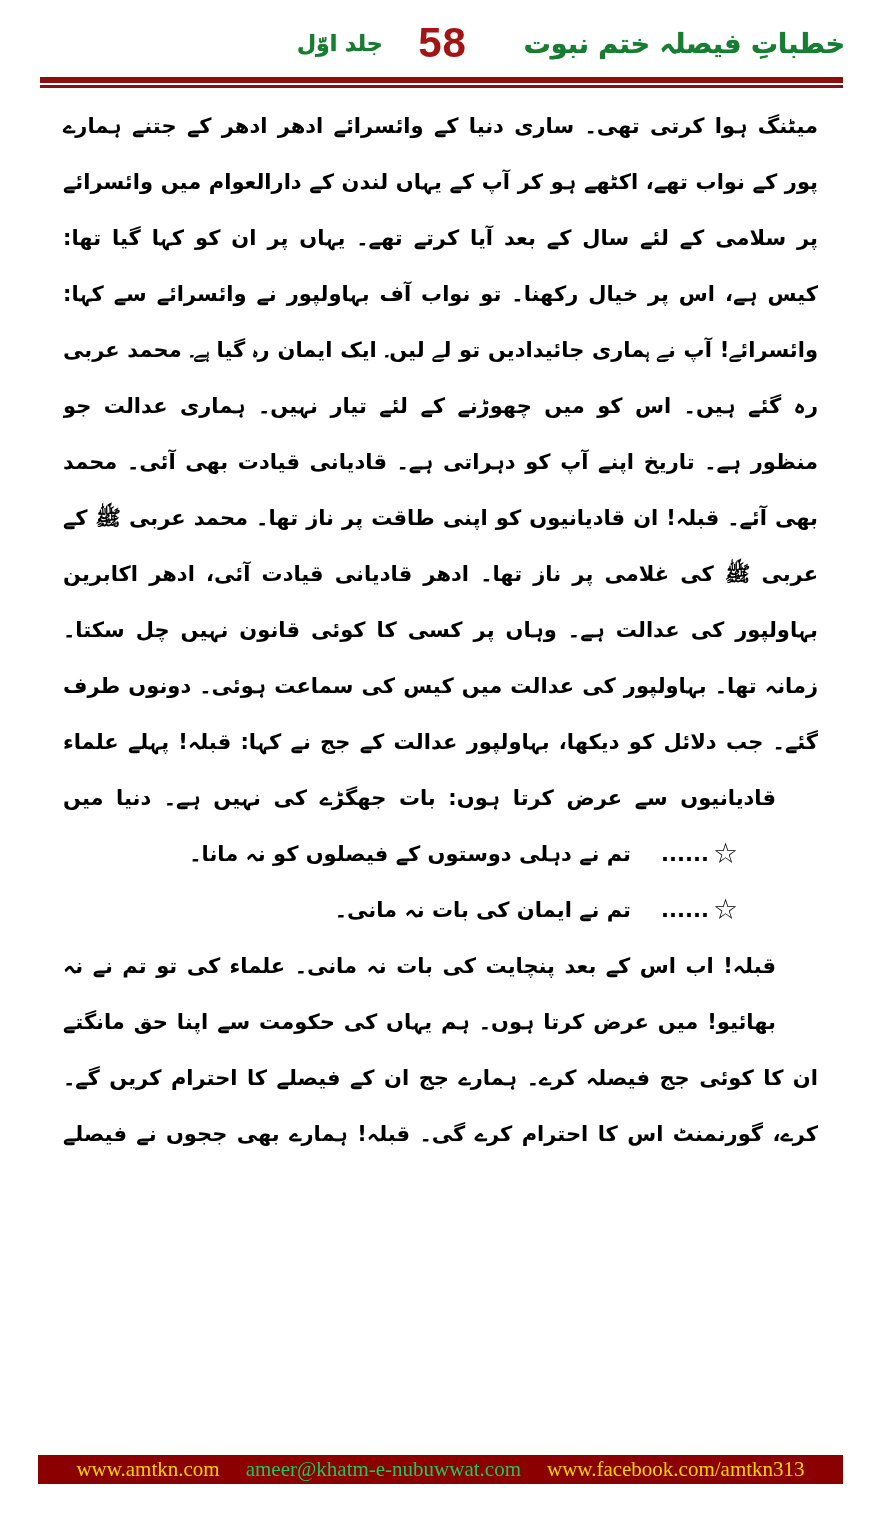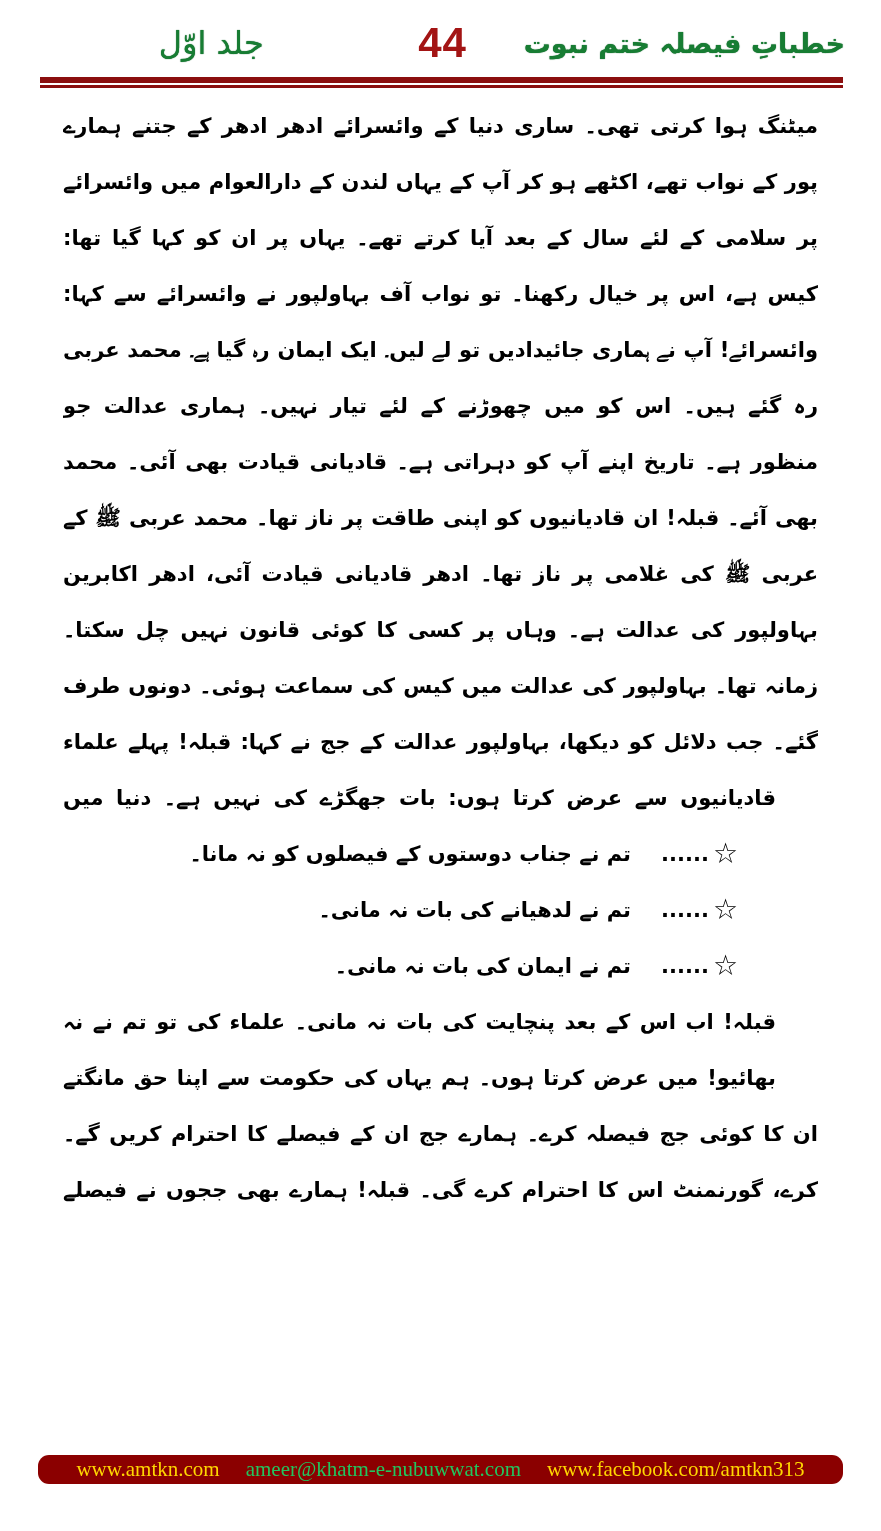--- a/index.html
+++ b/index.html
@@ -10,21 +10,21 @@
     font-family:"DejaVu Sans",sans-serif;
     overflow:hidden;
   }
   
   .header{
     position:absolute;top:14px;left:40px;right:36px;height:58px;
     display:flex;align-items:center;
   }
   .hdr-side{flex:1;}
   .hdr-vol{
-    text-align:center;color:#177d33;font-weight:normal;font-size:32px;
+    text-align:right;color:#177d33;font-weight:bold;font-size:22px;
     direction:rtl;text-shadow:0 0 1px #0a5a22;
   }
   .hdr-num{
     width:120px;text-align:center;color:#a31414;font-weight:bold;
     font-size:42px;font-family:"Liberation Sans",sans-serif;letter-spacing:1px;
   }
   .hdr-title{
     text-align:right;color:#177d33;font-weight:bold;font-size:27px;
     direction:rtl;text-shadow:0 0 1px #0a5a22;
   }
@@ -50,33 +50,33 @@
     text-align:right;padding-right:80px;
   }
   .star{font-size:28px;vertical-align:-2px;}
   .dots{letter-spacing:2px;margin-right:4px;}
   .btxt{margin-right:30px;}
   
   .footer-bar{
     position:absolute;left:38px;right:38px;top:1455px;height:29px;
     background:#8b0000;
     display:flex;align-items:center;justify-content:center;gap:26px;
-    font-family:"Liberation Serif",serif;font-size:21px;white-space:nowrap;border-radius:11px;
+    font-family:"Liberation Serif",serif;font-size:21px;white-space:nowrap;
   }
   .f-yellow{color:#ffd700;}
   .f-white{color:#22c55e;}
 </style>
 </head>
 <body>
 
 <div class="page">
 
   <div class="header">
     <div class="hdr-side hdr-vol">جلد اوّل</div>
-    <div class="hdr-num">44</div>
+    <div class="hdr-num">58</div>
     <div class="hdr-side hdr-title">خطباتِ فیصلہ ختم نبوت</div>
   </div>
 
   <div class="rule">
     <div class="thick"></div>
     <div class="thin"></div>
   </div>
 
   <div class="body-text">
     <div class="bl j">میٹنگ ہوا کرتی تھی۔ ساری دنیا کے وائسرائے ادھر ادھر کے جتنے ہمارے علاقے بہاول</div>
@@ -87,24 +87,21 @@
     <div class="bl j">رہ گئے ہیں۔ اس کو میں چھوڑنے کے لئے تیار نہیں۔ ہماری عدالت جو فیصلہ دے گی، ہمیں</div>
     <div class="bl j">منظور ہے۔ تاریخ اپنے آپ کو دہراتی ہے۔ قادیانی قیادت بھی آئی۔ محمد عربی ﷺ کے غلام</div>
     <div class="bl j">بھی آئے۔ قبلہ! ان قادیانیوں کو اپنی طاقت پر ناز تھا۔ محمد عربی ﷺ کے امتیوں کو محمد</div>
     <div class="bl j">عربی ﷺ کی غلامی پر ناز تھا۔ ادھر قادیانی قیادت آئی، ادھر اکابرین علماء کرام آئے۔</div>
     <div class="bl j">بہاولپور کی عدالت ہے۔ وہاں پر کسی کا کوئی قانون نہیں چل سکتا۔ چنانچہ برطانیہ گورنمنٹ کا</div>
     <div class="bl j">زمانہ تھا۔ بہاولپور کی عدالت میں کیس کی سماعت ہوئی۔ دونوں طرف سے دلائل دیئے</div>
     <div class="bl j">گئے۔ جب دلائل کو دیکھا، بہاولپور عدالت کے جج نے کہا: قبلہ! پہلے علماء نے کہا تھا، آج</div>
     <div class="bl j ind">قادیانیوں سے عرض کرتا ہوں: بات جھگڑے کی نہیں ہے۔ دنیا میں فیصلہ کرنے</div>
 
     <div class="bullet-row">
-      <span class="star">☆</span><span class="dots">......</span><span class="btxt">تم نے جناب دوستوں کے فیصلوں کو نہ مانا۔</span>
-    </div>
-    <div class="bullet-row">
-      <span class="star">☆</span><span class="dots">......</span><span class="btxt">تم نے لدھیانے کی بات نہ مانی۔</span>
+      <span class="star">☆</span><span class="dots">......</span><span class="btxt">تم نے دہلی دوستوں کے فیصلوں کو نہ مانا۔</span>
     </div>
     <div class="bullet-row">
       <span class="star">☆</span><span class="dots">......</span><span class="btxt">تم نے ایمان کی بات نہ مانی۔</span>
     </div>
 
     <div class="bl j ind">قبلہ! اب اس کے بعد پنچایت کی بات نہ مانی۔ علماء کی تو تم نے نہ مانی۔ یہ تو جج</div>
     <div class="bl j ind">بھائیو! میں عرض کرتا ہوں۔ ہم یہاں کی حکومت سے اپنا حق مانگتے ہیں۔ آج</div>
     <div class="bl j">ان کا کوئی جج فیصلہ کرے۔ ہمارے جج ان کے فیصلے کا احترام کریں گے۔ کوئی یہاں فیصلہ</div>
     <div class="bl j">کرے، گورنمنٹ اس کا احترام کرے گی۔ قبلہ! ہمارے بھی ججوں نے فیصلے کئے ہیں۔ ہائی</div>
   </div>

